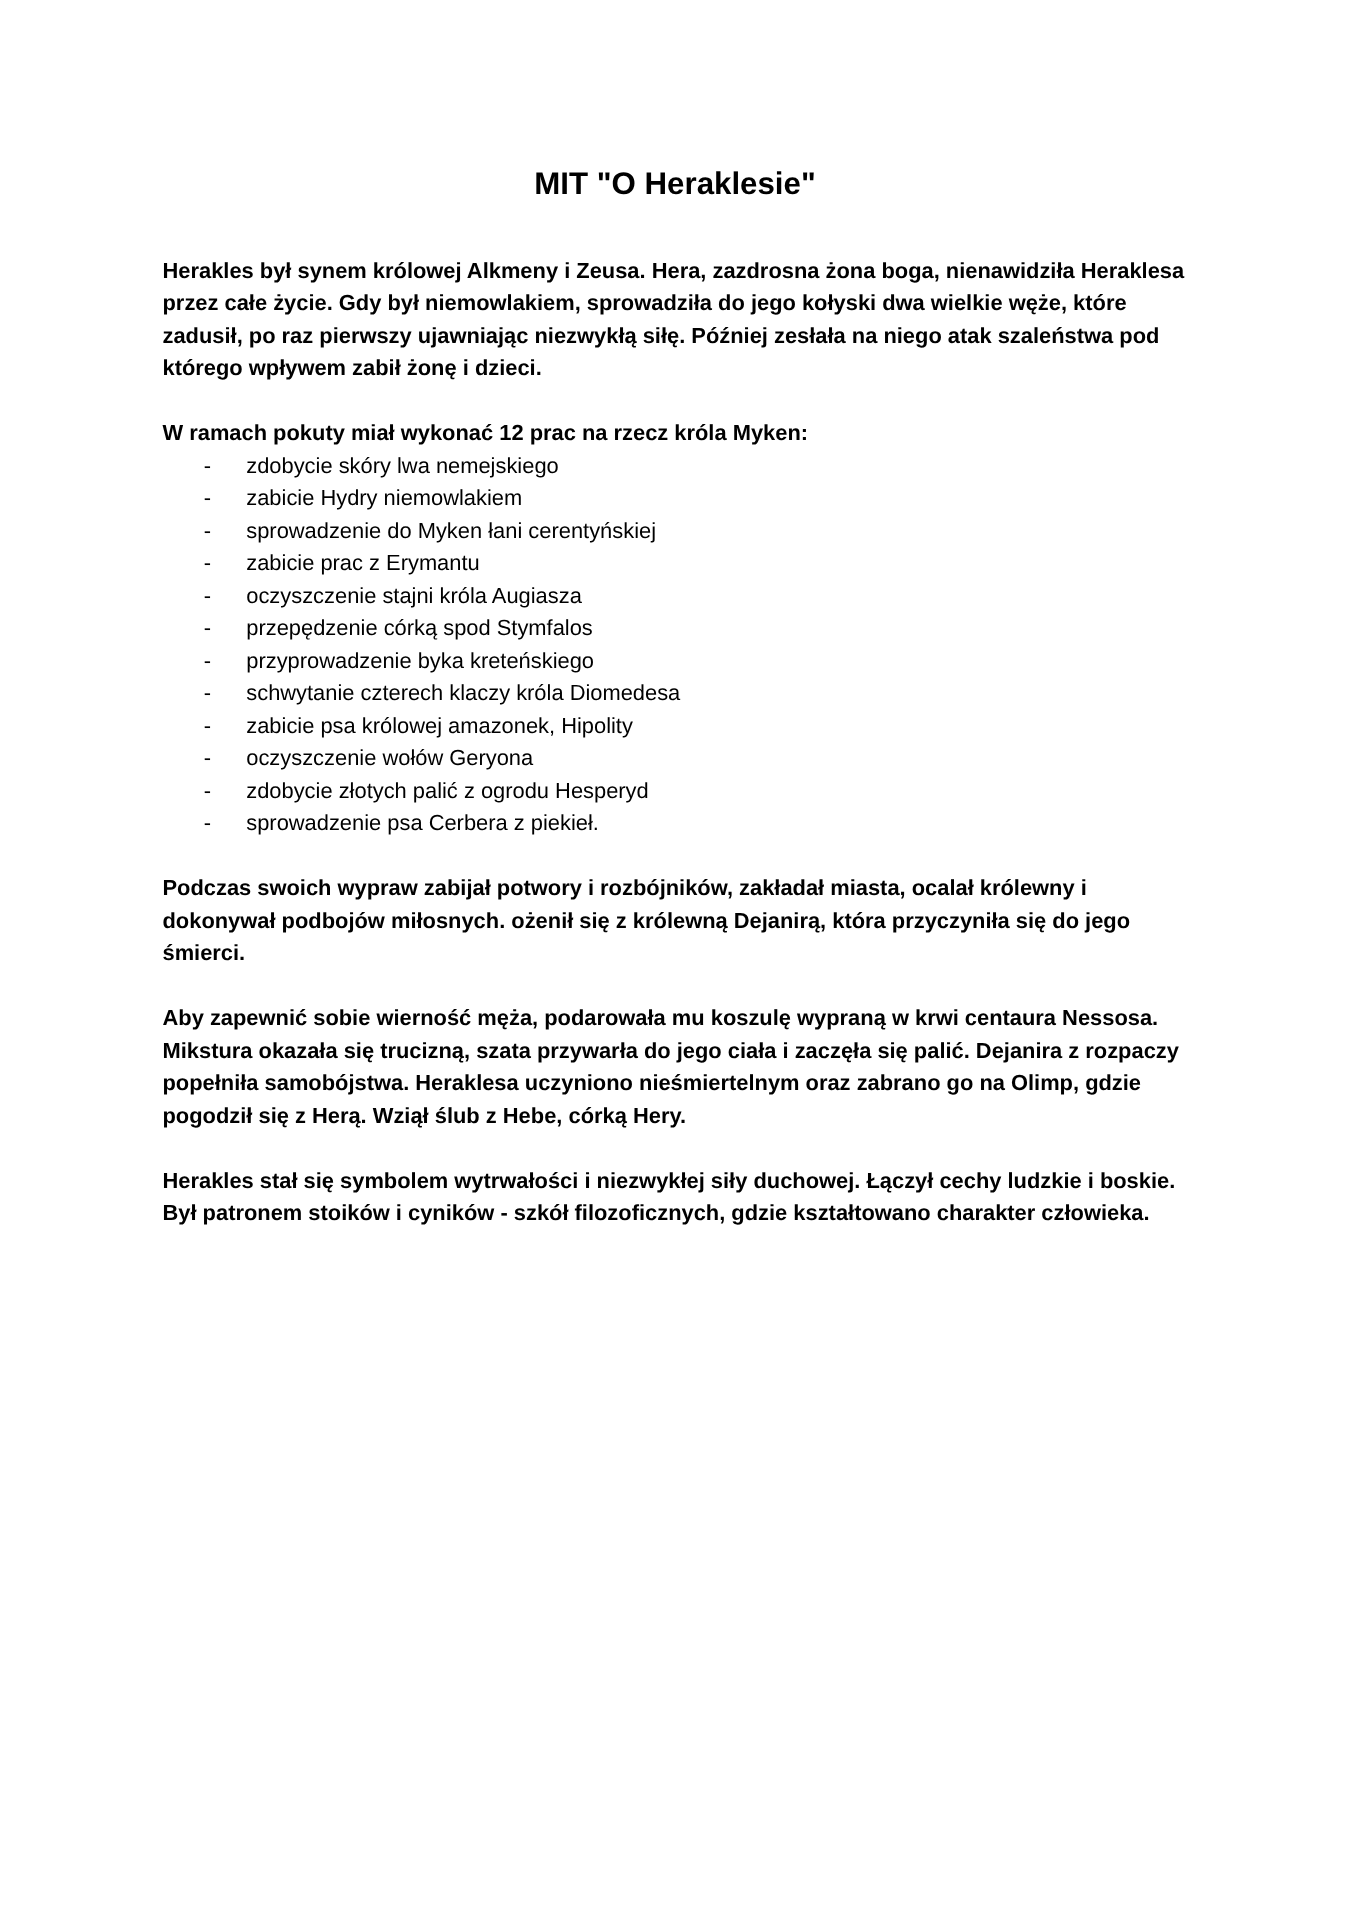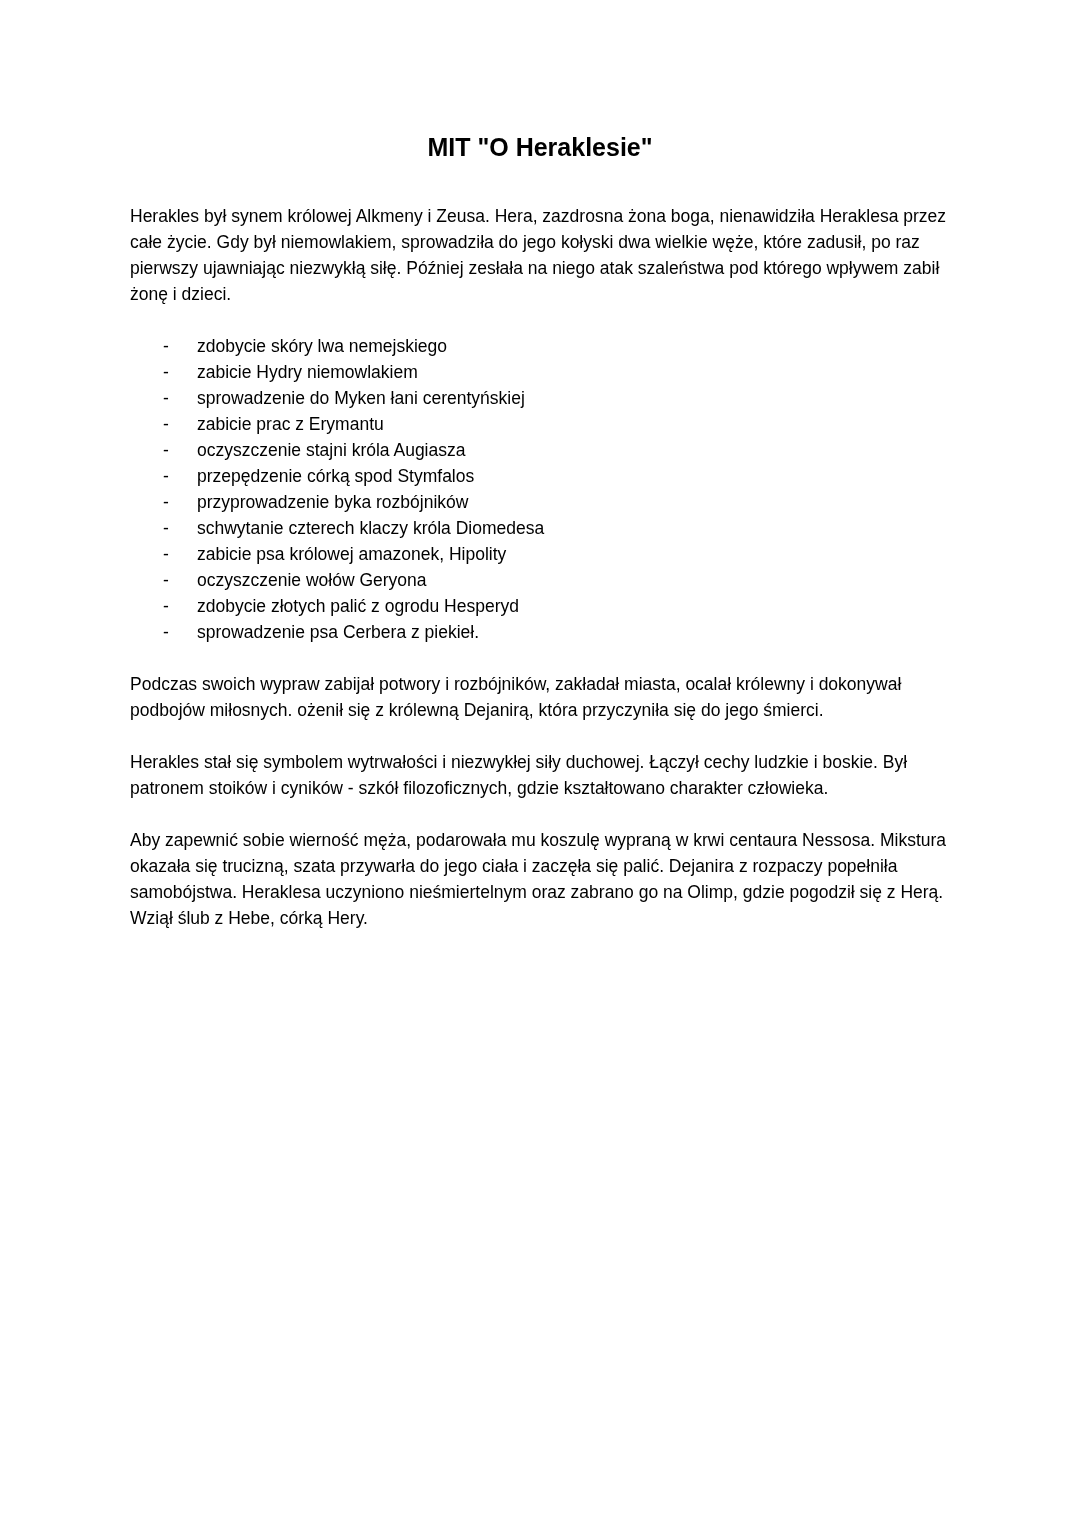--- a/index.html
+++ b/index.html
@@ -25,20 +25,21 @@
     line-height: 29px;
     font-weight: 700;
     text-align: center;
     margin: 0 0 41px 0;
   }
   .para {
     font-size: 17.5px;
     line-height: 26px;
     margin: 0 0 26px 0;
     text-align: left;
+    font-weight: bold;
   }
   .para.works-intro {
     margin-bottom: 0;
   }
   .works-list {
     list-style: none;
     margin: 0 0 26px 0;
     padding: 0;
   }
   .work-item {
@@ -58,20 +59,21 @@
 </style>
 </head>
 <body>
 
 <div class="page">
 
   <h1 class="doc-title">MIT "O Heraklesie"</h1>
 
   <p class="para">Herakles był synem królowej Alkmeny i Zeusa. Hera, zazdrosna żona boga, nienawidziła Heraklesa przez całe życie. Gdy był niemowlakiem, sprowadziła do jego kołyski dwa wielkie węże, które zadusił, po raz pierwszy ujawniając niezwykłą siłę. Później zesłała na niego atak szaleństwa pod którego wpływem zabił żonę i dzieci.</p>
 
+  <p class="para works-intro">W ramach pokuty miał wykonać 12 prac na rzecz króla Myken:</p>
 
   <ul class="works-list">
     <li class="work-item">
       <span class="work-marker">-</span>
       <span class="work-text">zdobycie skóry lwa nemejskiego</span>
     </li>
     <li class="work-item">
       <span class="work-marker">-</span>
       <span class="work-text">zabicie Hydry niemowlakiem</span>
     </li>
@@ -86,21 +88,21 @@
     <li class="work-item">
       <span class="work-marker">-</span>
       <span class="work-text">oczyszczenie stajni króla Augiasza</span>
     </li>
     <li class="work-item">
       <span class="work-marker">-</span>
       <span class="work-text">przepędzenie córką spod Stymfalos</span>
     </li>
     <li class="work-item">
       <span class="work-marker">-</span>
-      <span class="work-text">przyprowadzenie byka rozbójników</span>
+      <span class="work-text">przyprowadzenie byka kreteńskiego</span>
     </li>
     <li class="work-item">
       <span class="work-marker">-</span>
       <span class="work-text">schwytanie czterech klaczy króla Diomedesa</span>
     </li>
     <li class="work-item">
       <span class="work-marker">-</span>
       <span class="work-text">zabicie psa królowej amazonek, Hipolity</span>
     </li>
     <li class="work-item">
@@ -112,17 +114,17 @@
       <span class="work-text">zdobycie złotych palić z ogrodu Hesperyd</span>
     </li>
     <li class="work-item">
       <span class="work-marker">-</span>
       <span class="work-text">sprowadzenie psa Cerbera z piekieł.</span>
     </li>
   </ul>
 
   <p class="para">Podczas swoich wypraw zabijał potwory i rozbójników, zakładał miasta, ocalał królewny i dokonywał podbojów miłosnych. ożenił się z królewną Dejanirą, która przyczyniła się do jego śmierci.</p>
 
+  <p class="para">Aby zapewnić sobie wierność męża, podarowała mu koszulę wypraną w krwi centaura Nessosa. Mikstura okazała się trucizną, szata przywarła do jego ciała i zaczęła się palić. Dejanira z rozpaczy popełniła samobójstwa. Heraklesa uczyniono nieśmiertelnym oraz zabrano go na Olimp, gdzie pogodził się z Herą. Wziął ślub z Hebe, córką Hery.</p>
+
   <p class="para">Herakles stał się symbolem wytrwałości i niezwykłej siły duchowej. Łączył cechy ludzkie i boskie. Był patronem stoików i cyników - szkół filozoficznych, gdzie kształtowano charakter człowieka.</p>
-
-  <p class="para">Aby zapewnić sobie wierność męża, podarowała mu koszulę wypraną w krwi centaura Nessosa. Mikstura okazała się trucizną, szata przywarła do jego ciała i zaczęła się palić. Dejanira z rozpaczy popełniła samobójstwa. Heraklesa uczyniono nieśmiertelnym oraz zabrano go na Olimp, gdzie pogodził się z Herą. Wziął ślub z Hebe, córką Hery.</p>
 
 </div>
 
 </body></html>

